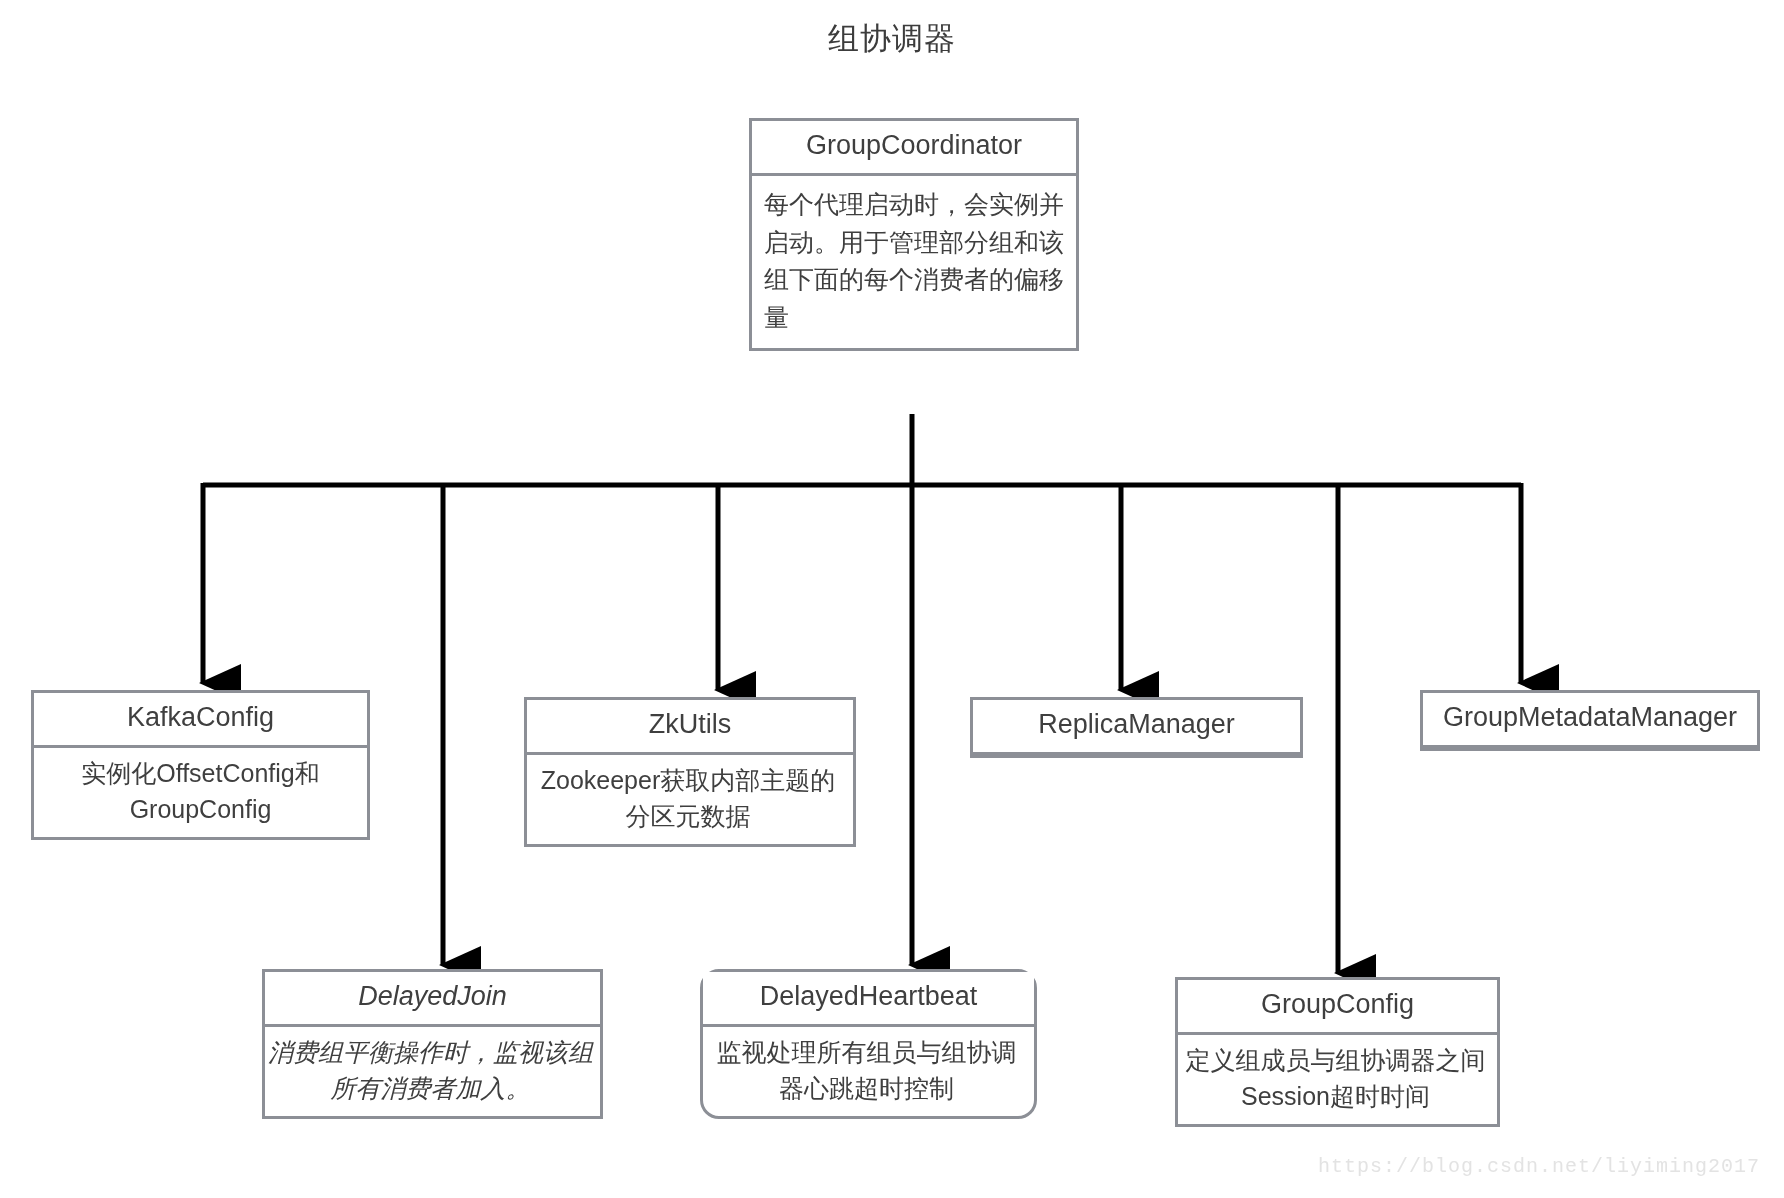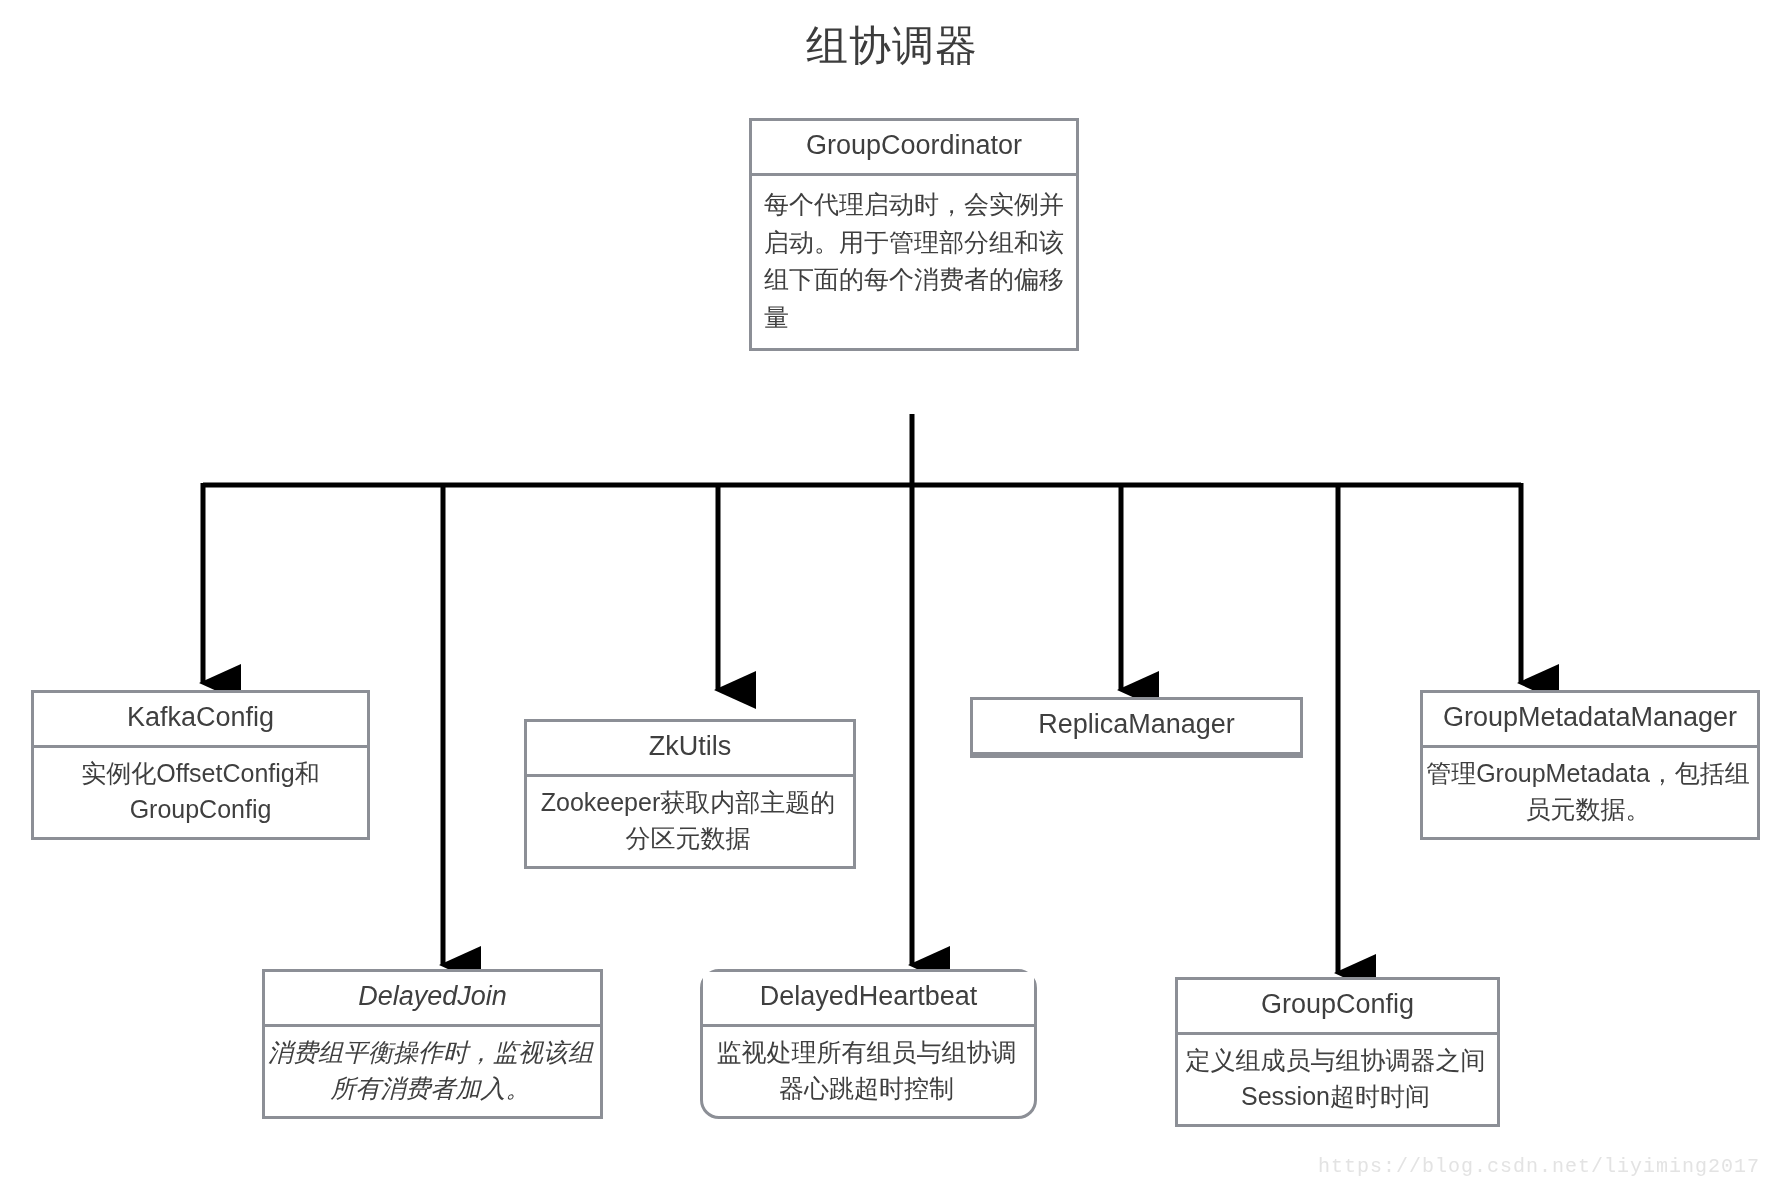--- a/index.html
+++ b/index.html
@@ -27,21 +27,21 @@
     width: 1784px;
     height: 1198px;
     pointer-events: none;
   }
   .diagram-title {
     position: absolute;
     left: 0;
     top: 18px;
     width: 1784px;
     text-align: center;
-    font-size: 42px;
+    font-size: 31px;
     letter-spacing: 1px;
     color: #3c3c3c;
   }
   .node {
     position: absolute;
     box-sizing: border-box;
     border: 3px solid #8c8f96;
     background: #ffffff;
   }
   .node-title {
@@ -120,32 +120,31 @@
   <div class="node" style="left:31px; top:690px; width:339px;">
     <div class="node-title">KafkaConfig</div>
     <div class="node-body">实例化OffsetConfig和GroupConfig</div>
   </div>
 
   <div class="node" id="root-node" style="left:749px; top:118px; width:330px;">
     <div class="node-title">GroupCoordinator</div>
     <div class="node-body">每个代理启动时，会实例并启动。用于管理部分组和该组下面的每个消费者的偏移量</div>
   </div>
 
-  <div class="node" style="left:524px; top:697px; width:332px;margin-top:22px;">
+  <div class="node" style="left:524px; top:697px; width:332px;">
     <div class="node-title">ZkUtils</div>
     <div class="node-body tight">Zookeeper获取内部主题的分区元数据</div>
   </div>
 
   <div class="node" style="left:970px; top:697px; width:333px;">
     <div class="node-title">ReplicaManager</div>
   </div>
 
   <div class="node" style="left:1420px; top:690px; width:340px;">
     <div class="node-title">GroupMetadataManager</div>
-    <div class="node-body tight">管理GroupMetadata，包括组员元数据。</div>
   </div>
 
   <div class="node" style="left:262px; top:969px; width:341px;font-style:italic;">
     <div class="node-title">DelayedJoin</div>
     <div class="node-body tight">消费组平衡操作时，监视该组所有消费者加入。</div>
   </div>
 
   <div class="node" style="left:700px; top:969px; width:337px;border-radius:19px;">
     <div class="node-title">DelayedHeartbeat</div>
     <div class="node-body tight">监视处理所有组员与组协调器心跳超时控制</div>

